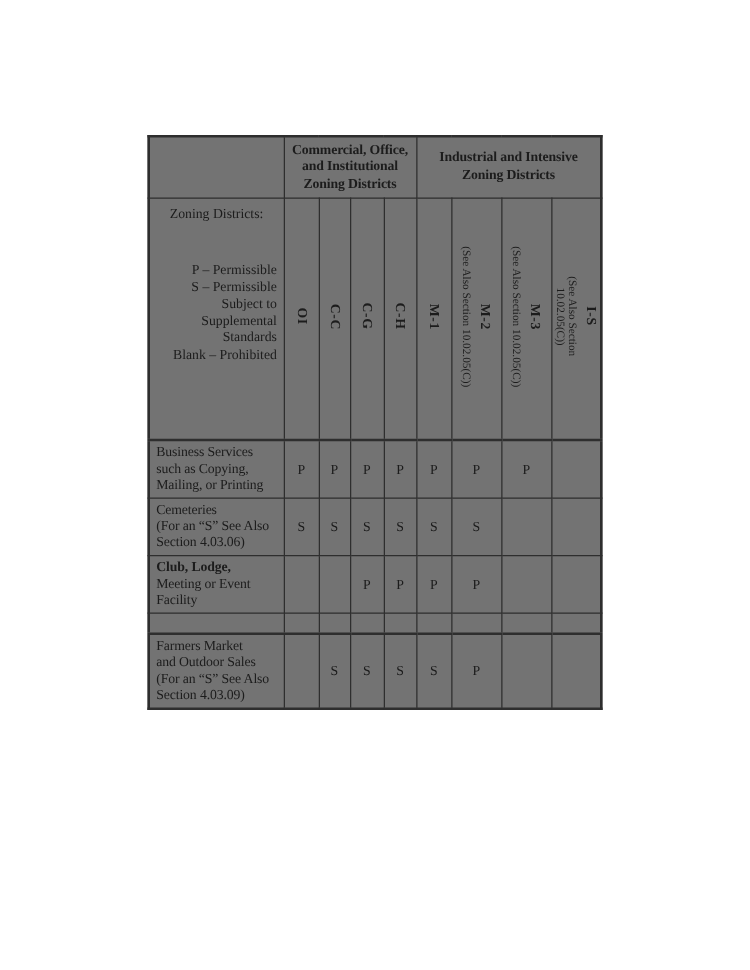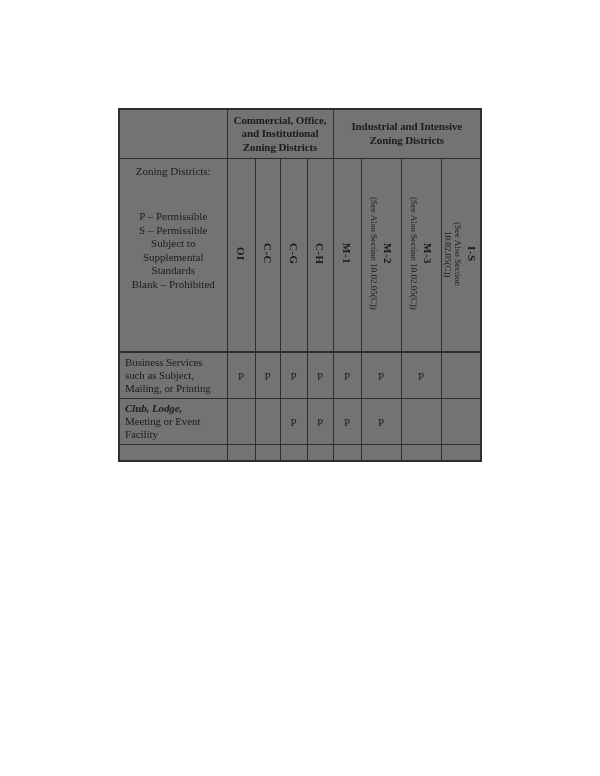--- a/index.html
+++ b/index.html
@@ -44,39 +44,39 @@
 
   td.group-hdr{
     font-weight:bold;text-align:center;vertical-align:middle;
     white-space:pre-line;line-height:13.5px;padding:2px 1px;
     letter-spacing:-0.1px;
   }
   td.legend-cell{
     vertical-align:top;padding:4px 5px;line-height:13.5px;
   }
   .legend-title{text-align:center;margin-top:2px;}
-  .legend-body{margin-top:32px;white-space:pre-line;text-align:center;}
+  .legend-body{margin-top:32px;white-space:pre-line;text-align:right;}
 
   td.vcell{vertical-align:middle;text-align:center;padding:2px 0;}
   .vtext{
     display:inline-block;
     writing-mode:vertical-rl;
     text-orientation:mixed;
   }
   .vlabel{font-weight:bold;font-size:11px;text-align:center;letter-spacing:0.5px;}
   .vnote{font-size:9px;text-align:center;letter-spacing:0px;}
   .vnote:not(:empty){margin-right:3px;}
   td.col-is .vnote{max-height:100px;max-inline-size:100px;}
 
   td.rowlabel{
     vertical-align:middle;text-align:left;
     padding:3px 5px;line-height:13px;
     white-space:pre-line;letter-spacing:-0.1px;
   }
-  td.rowlabel .b{font-weight:bold;font-style:italic;}
+  td.rowlabel .b{font-weight:bold;}
   td.rowlabel .b:not(:empty){display:block;}
   td.val{text-align:center;vertical-align:middle;}
 </style>
 </head>
 <body>
 
 <div class="page">
   <table class="zoning">
     <colgroup>
       <col style="width:108px">
@@ -113,29 +113,42 @@
         <td class="vcell"><div class="vtext"><div class="vlabel">C-G</div><div class="vnote"></div></div></td>
         <td class="vcell"><div class="vtext"><div class="vlabel">C-H</div><div class="vnote"></div></div></td>
         <td class="vcell gs"><div class="vtext"><div class="vlabel">M-1</div><div class="vnote"></div></div></td>
         <td class="vcell"><div class="vtext"><div class="vlabel">M-2</div><div class="vnote">(See Also Section 10.02.05(C))</div></div></td>
         <td class="vcell"><div class="vtext"><div class="vlabel">M-3</div><div class="vnote">(See Also Section 10.02.05(C))</div></div></td>
         <td class="vcell col-is"><div class="vtext"><div class="vlabel">I-S</div><div class="vnote">(See Also Section 10.02.05(C))</div></div></td>
       </tr>
 
       <tr class="h-r0">
         <td class="rowlabel"><span class="b"></span><span>Business Services
-such as Subject,
+such as Copying,
 Mailing, or Printing</span></td>
         <td class="val">P</td>
         <td class="val">P</td>
         <td class="val">P</td>
         <td class="val">P</td>
         <td class="val gs">P</td>
         <td class="val">P</td>
         <td class="val">P</td>
+        <td class="val"></td>
+      </tr>
+      <tr class="h-r1">
+        <td class="rowlabel"><span class="b"></span><span>Cemeteries
+(For an “S” See Also
+Section 4.03.06)</span></td>
+        <td class="val">S</td>
+        <td class="val">S</td>
+        <td class="val">S</td>
+        <td class="val">S</td>
+        <td class="val gs">S</td>
+        <td class="val">S</td>
+        <td class="val"></td>
         <td class="val"></td>
       </tr>
       <tr class="h-r2">
         <td class="rowlabel"><span class="b">Club, Lodge,</span><span>Meeting or Event
 Facility</span></td>
         <td class="val"></td>
         <td class="val"></td>
         <td class="val">P</td>
         <td class="val">P</td>
         <td class="val gs">P</td>
@@ -147,15 +160,29 @@
         <td class="rowlabel"><span class="b"></span><span></span></td>
         <td class="val"></td>
         <td class="val"></td>
         <td class="val"></td>
         <td class="val"></td>
         <td class="val gs"></td>
         <td class="val"></td>
         <td class="val"></td>
         <td class="val"></td>
       </tr>
+      <tr class="h-r8">
+        <td class="rowlabel"><span class="b"></span><span>Farmers Market
+and Outdoor Sales
+(For an “S” See Also
+Section 4.03.09)</span></td>
+        <td class="val"></td>
+        <td class="val">S</td>
+        <td class="val">S</td>
+        <td class="val">S</td>
+        <td class="val gs">S</td>
+        <td class="val">P</td>
+        <td class="val"></td>
+        <td class="val"></td>
+      </tr>
     </tbody>
   </table>
 </div>
 
 </body></html>

